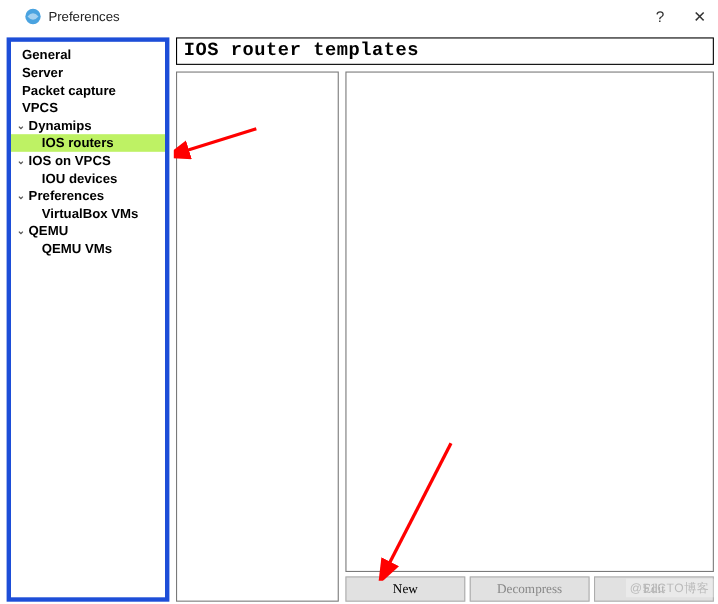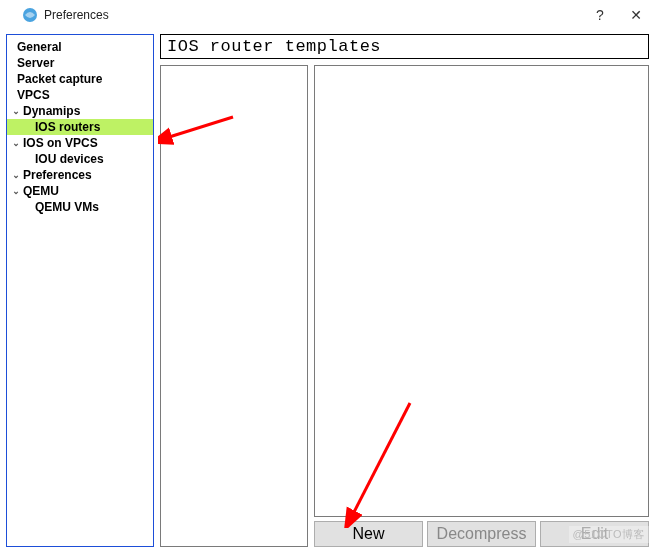--- a/index.html
+++ b/index.html
@@ -30,21 +30,21 @@
     .titlebar .win-controls { display: flex; gap: 18px; align-items: center; color: #333; }
     .titlebar .win-btn { font-size: 14px; width: 18px; text-align: center; cursor: default; }
     .window-body {
       display: flex;
       height: calc(100% - 30px);
       padding: 4px 2px 2px 6px;
       gap: 6px;
     }
     .sidebar {
       width: 148px;
-      border: 1px solid #1d4ed8;
+      border: 4px solid #1d4ed8;
       background: #fff;
       padding: 4px 0;
       overflow: hidden;
     }
     .tree-item {
       padding: 1px 4px 1px 10px;
       font-size: 12px;
       font-weight: 700;
       color: #000;
       white-space: nowrap;
@@ -71,20 +71,21 @@
       padding-right: 2px;
     }
     .panel-title {
       border: 1px solid #000;
       padding: 2px 6px;
       font-family: "Courier New", monospace;
       font-size: 17px;
       letter-spacing: 0.5px;
       color: #000;
       background: #fff;
+      font-weight: bold;
     }
     .panel-body {
       flex: 1;
       display: flex;
       gap: 6px;
       min-height: 0;
     }
     .list-box {
       border: 1px solid #7a7a7a;
       background: #fff;
@@ -105,22 +106,22 @@
     }
     .button-row {
       display: flex;
       gap: 4px;
       padding-top: 2px;
     }
     .btn {
       flex: 1;
       border: 1px solid #adadad;
       background: #e1e1e1;
-      font-family: Liberation Sans, sans-serif;
-      font-size: 16px;
+      font-family: Liberation Serif, serif;
+      font-size: 12px;
       padding: 3px 0;
       text-align: center;
       cursor: default;
     }
     .btn.disabled { color: #888; }
     .arrow {
       position: absolute;
       pointer-events: none;
     }
     .arrow svg { display: block; }
@@ -177,20 +178,23 @@
         <span class="expander">⌄</span>
         <span>IOS on VPCS</span>
       </div>
       <div class="tree-item child">
         <span>IOU devices</span>
       </div>
       <div class="tree-item">
         <span class="expander">⌄</span>
         <span>Preferences</span>
       </div>
+      <div class="tree-item child">
+        <span>VirtualBox VMs</span>
+      </div>
       <div class="tree-item">
         <span class="expander">⌄</span>
         <span>QEMU</span>
       </div>
       <div class="tree-item child">
         <span>QEMU VMs</span>
       </div>
     </div>
 
   <div class="main">

